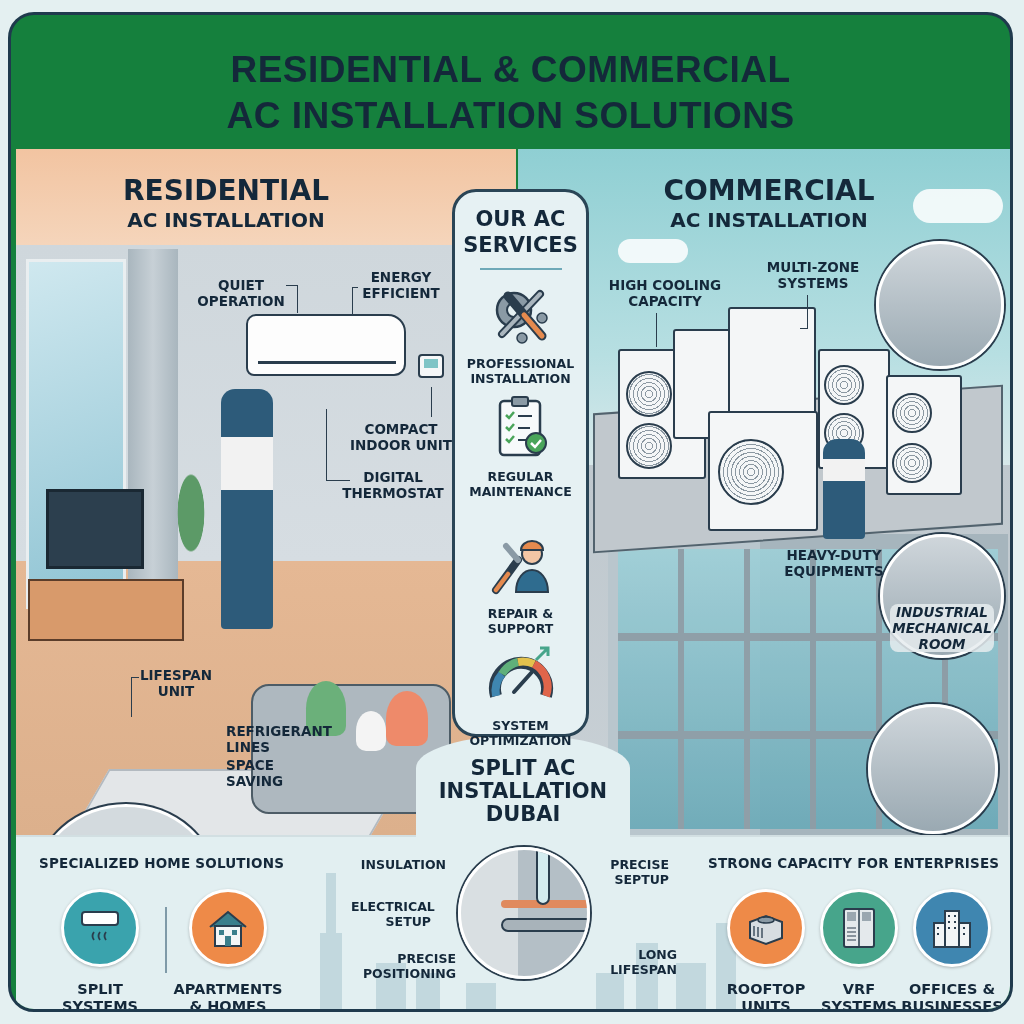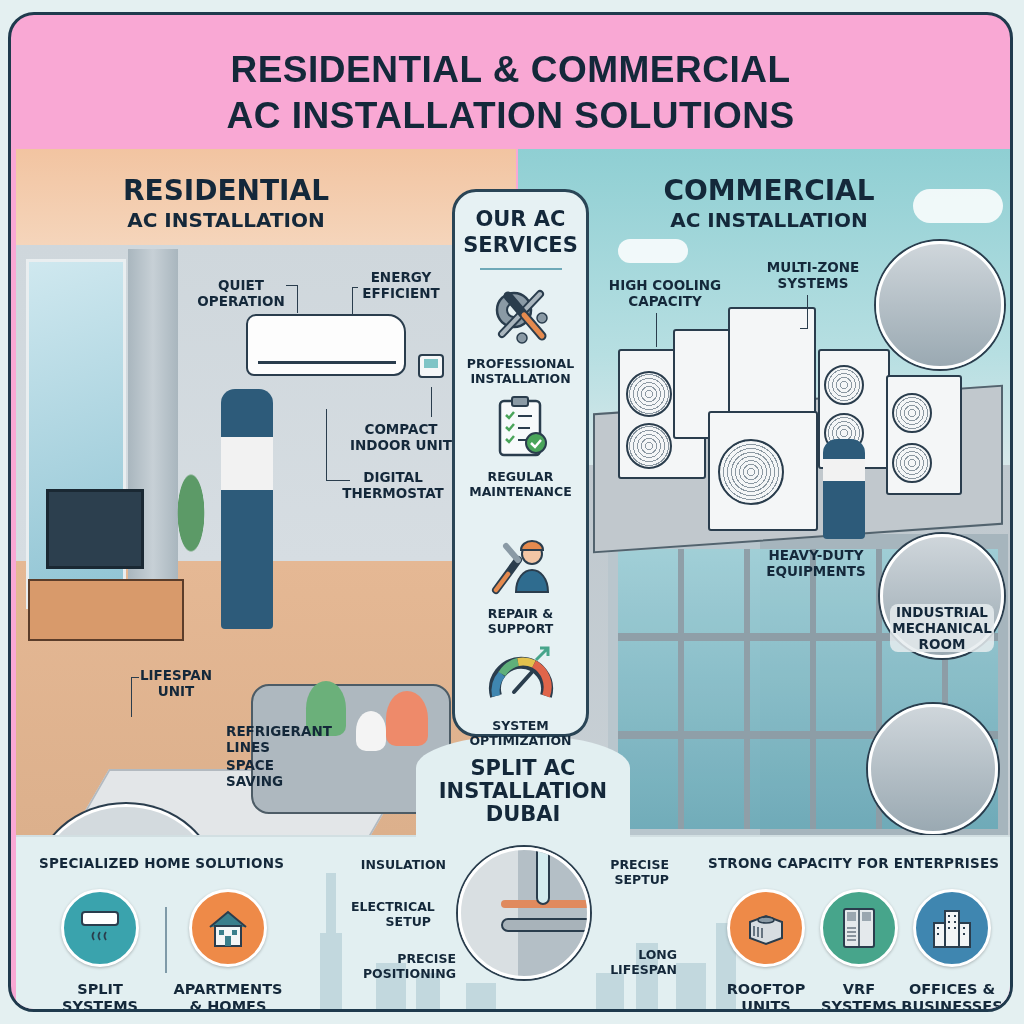--- a/index.html
+++ b/index.html
@@ -1,17 +1,17 @@
 <!DOCTYPE html>
 <html><head>
 <meta charset="utf-8">
 <style>
   * { box-sizing: border-box; margin: 0; padding: 0; }
   body { width: 1024px; height: 1024px; background: #e4f0f1; font-family: "DejaVu Sans", "Liberation Sans", sans-serif; color: #14283a; overflow: hidden; position: relative; }
-  .frame { position: absolute; left: 8px; top: 12px; width: 1005px; height: 1000px; border: 3px solid #1f3a4d; border-radius: 26px; background: #f9a8d4; overflow: hidden; }
+  .frame { position: absolute; left: 8px; top: 12px; width: 1005px; height: 1000px; border: 3px solid #1f3a4d; border-radius: 26px; background: #15803d; overflow: hidden; }
   .main-title { position: absolute; left: 0; top: 32px; width: 100%; text-align: center; font-weight: 900; font-size: 37px; line-height: 46px; letter-spacing: 0.5px; color: #14283a; font-family: "Liberation Sans", sans-serif; }
   .panel { position: absolute; top: 134px; height: 686px; overflow: hidden; }
   .res { left: 5px; width: 500px; background: linear-gradient(#f2c4a1 0%, #f5d5bb 14%, #cfd7dc 14%, #d6dde2 60%, #e5b894 60%, #dcb08c 100%); }
   .com { left: 507px; width: 492px; background: linear-gradient(#8fcfd3 0%, #b7dfe2 30%, #d7e8ea 46%, #bfc8ce 46%, #c9d1d6 100%); }
   .panel-title { position: absolute; width: 100%; text-align: center; font-weight: 900; color: #14283a; }
   .panel-title .big { display: block; font-size: 28px; line-height: 32px; }
   .panel-title .small { display: block; font-size: 20px; line-height: 26px; font-weight: 700; }
   .res .panel-title { left: -40px; top: 26px; }
   .com .panel-title { left: 5px; top: 26px; }
   .lbl { position: absolute; font-size: 13.5px; font-weight: 700; line-height: 16px; color: #14283a; text-align: center; background: rgba(255,255,255,0.0); }
@@ -143,22 +143,22 @@
     <div class="tech" style="left:305px;top:290px;width:42px;height:100px;"></div>
 
     <div class="circle-inset" style="left:358px;top:92px;width:128px;height:128px;"></div>
     <div class="circle-inset" style="left:362px;top:385px;width:124px;height:124px;"></div>
     <div class="circle-inset" style="left:350px;top:555px;width:130px;height:130px;"></div>
 
     <div class="lbl" style="left:82px;top:128px;width:130px;">HIGH COOLING CAPACITY</div>
     <div class="leader" style="left:138px;top:164px;width:1px;height:34px;border-left-width:1.5px;"></div>
     <div class="lbl" style="left:240px;top:110px;width:110px;">MULTI-ZONE SYSTEMS</div>
     <div class="leader" style="left:282px;top:146px;width:8px;height:34px;border-right-width:1.5px;border-bottom-width:1.5px;"></div>
-    <div class="lbl" style="left:238px;top:398px;width:120px;">HEAVY-DUTY EQUIPMENTS</div>
-    <div class="lbl" style="left:372px;top:455px;width:104px;background:rgba(230,236,239,0.85);border-radius:8px;">INDUSTRIAL MECHANICAL ROOM</div>
+    <div class="lbl" style="left:256px;top:398px;width:120px;">HEAVY-DUTY EQUIPMENTS</div>
+    <div class="lbl" style="left:372px;top:455px;width:104px;background:rgba(230,236,239,0.85);border-radius:8px;font-style:italic;">INDUSTRIAL MECHANICAL ROOM</div>
   </section>
 
   <aside class="services">
     <div class="services-title">
       <span>OUR AC</span><br>
       <span>SERVICES</span>
     </div>
     <hr>
 
     <div class="svc" style="top:86px;">

